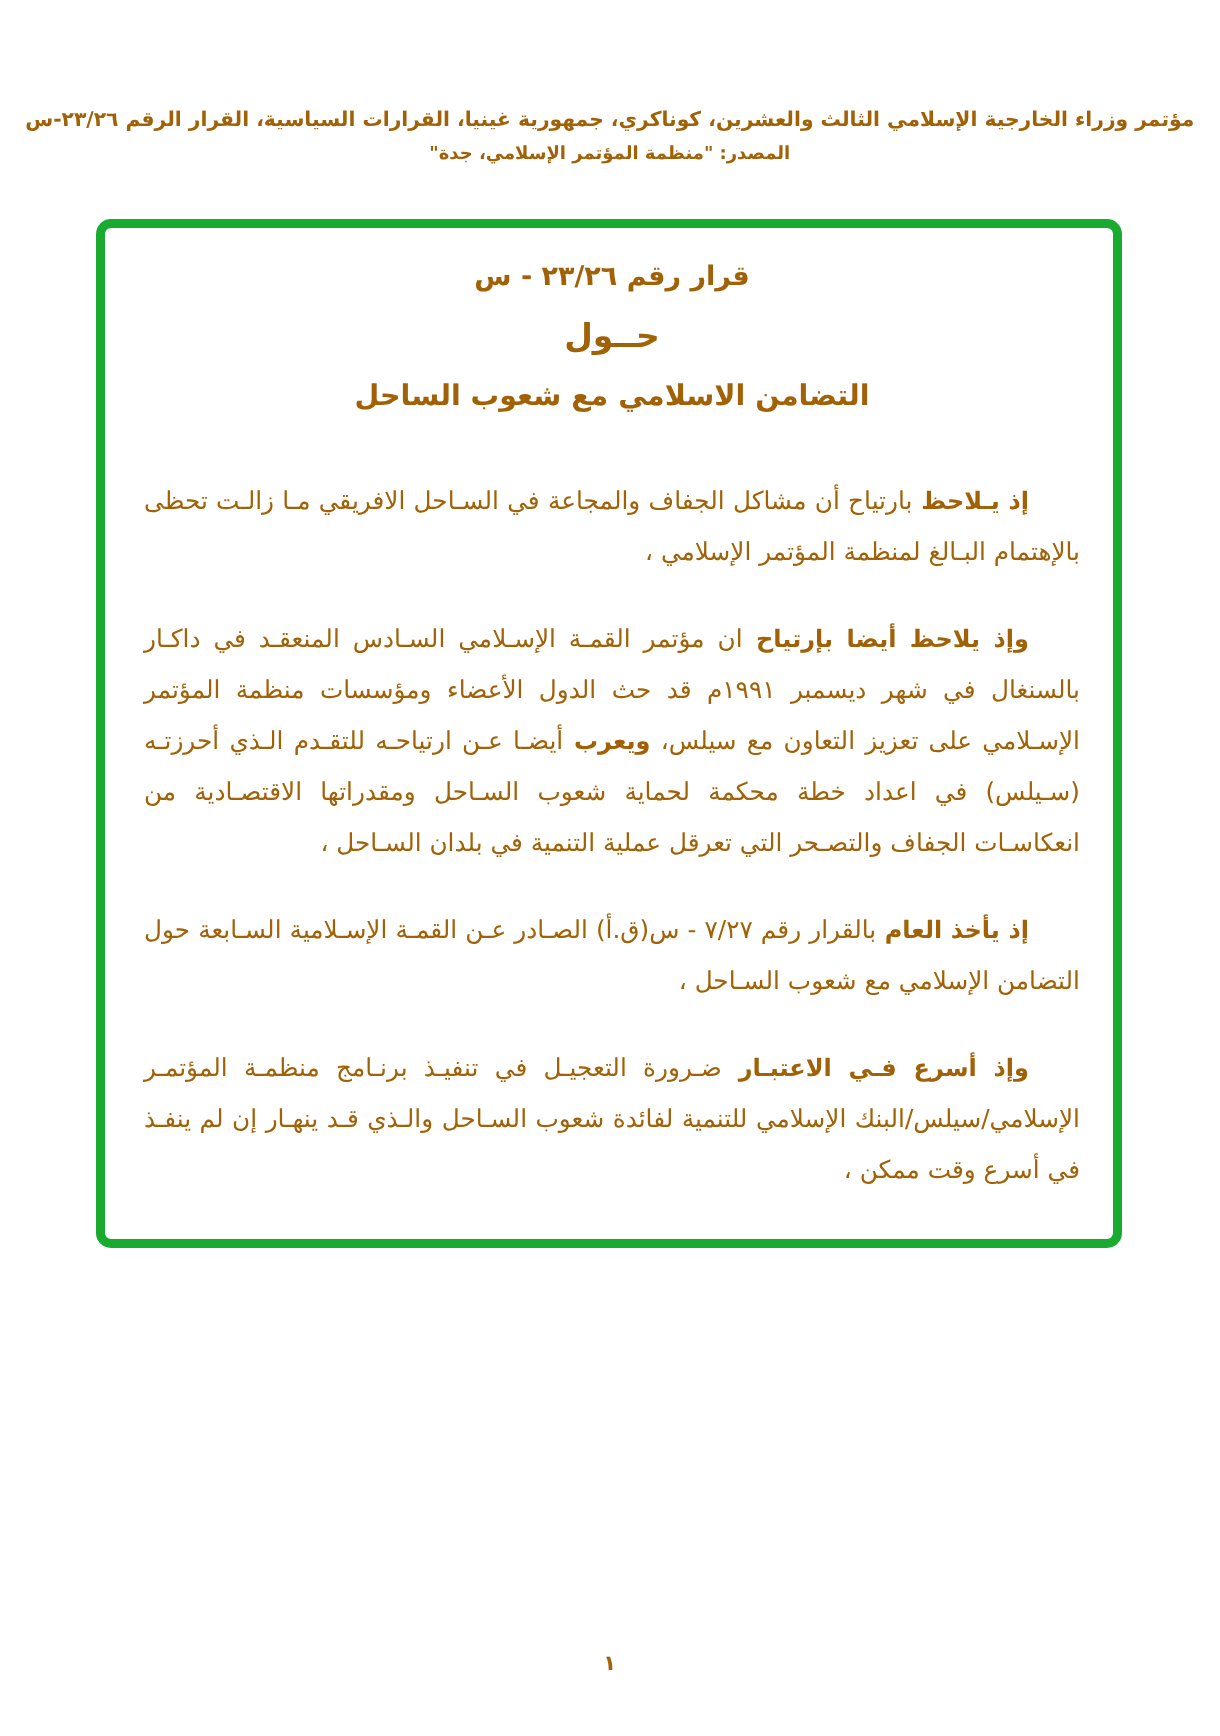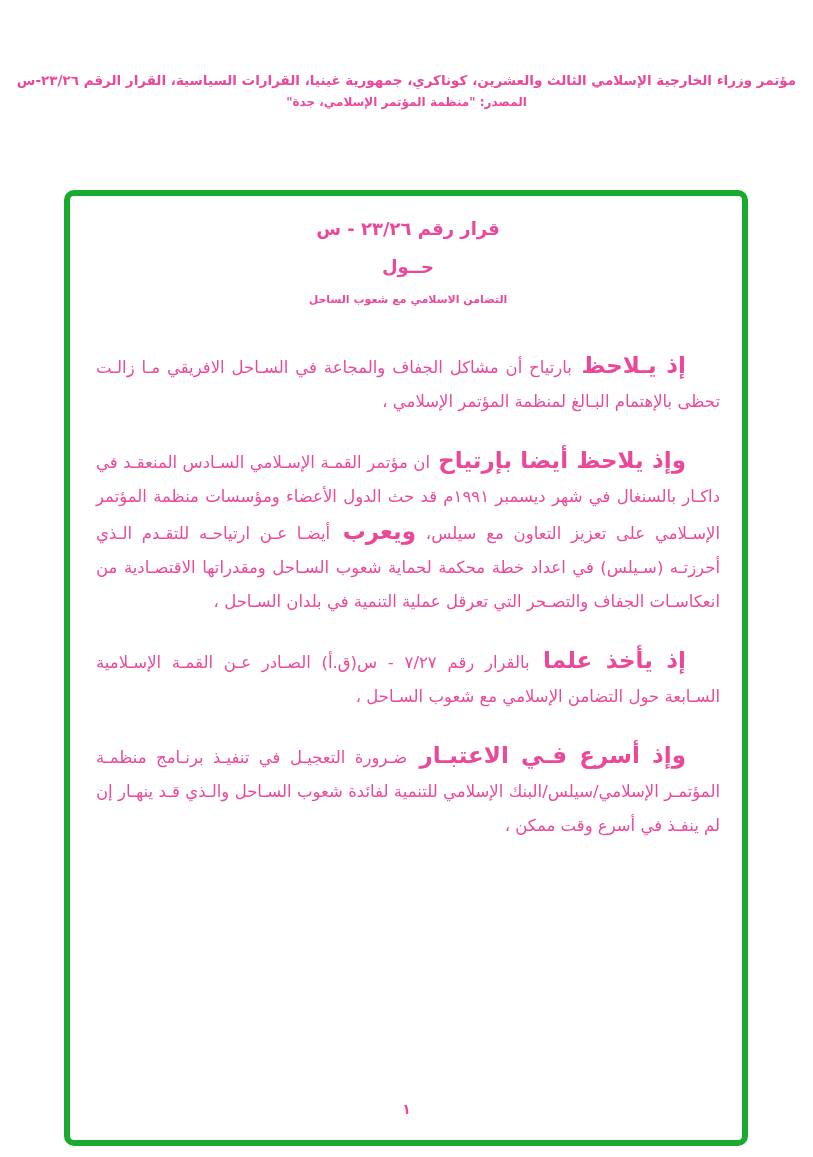--- a/index.html
+++ b/index.html
@@ -7,21 +7,21 @@
     padding: 0;
     background: #ffffff;
   }
   .page {
     position: relative;
     width: 813px;
     height: 1157px;
     background: #ffffff;
     overflow: hidden;
     font-family: "DejaVu Sans", sans-serif;
-    color: #ec4899;
+    color: #a16207;
   }
   .doc-header {
     position: absolute;
     top: 72px;
     left: 0;
     width: 813px;
     direction: rtl;
     text-align: center;
   }
   .doc-header .line1 {
@@ -33,61 +33,60 @@
   .doc-header .line2 {
     font-size: 12px;
     font-weight: bold;
     margin-top: 7px;
   }
   .res-box {
     position: absolute;
     left: 64px;
     top: 146px;
     width: 684px;
-    height: 956px;
+    height: 686px;
     box-sizing: border-box;
     border: 6px solid #18ab2f;
     border-radius: 10px;
     padding: 20px 22px 0 26px;
     overflow: hidden;
-    margin-top: 44px;
   }
   .title-block {
     direction: rtl;
     text-align: center;
   }
   .title1 {
     font-size: 18px;
     font-weight: bold;
     margin: 2px 0 0;
   }
   .title2 {
-    font-size: 18px;
+    font-size: 22px;
     font-weight: bold;
     margin: 17px 0 0;
   }
   .title3 {
-    font-size: 11px;
+    font-size: 19px;
     font-weight: bold;
     margin: 16px 0 0;
   }
   .body-text {
     margin-top: 42px;
   }
   .para {
     direction: rtl;
     text-align: justify;
     text-indent: 34px;
     font-size: 16.5px;
     line-height: 34px;
     margin: 0 0 24px;
   }
   .para .lead {
     font-weight: bold;
-    font-size: 23px;
+    font-size: 16px;
   }
   .page-number {
     position: absolute;
     bottom: 40px;
     left: 0;
     width: 813px;
     text-align: center;
     font-size: 14px;
     font-weight: bold;
     direction: rtl;
@@ -107,21 +106,21 @@
 
     <div class="title-block">
       <div class="title1">قرار رقم ٢٣/٢٦ - س</div>
       <div class="title2">حــول</div>
       <div class="title3">التضامن الاسلامي مع شعوب الساحل</div>
     </div>
 
     <div class="body-text">
       <p class="para"><span class="lead">إذ يـلاحظ </span><span>بارتياح أن مشاكل الجفاف والمجاعة في السـاحل الافريقي مـا زالـت تحظى بالإهتمام البـالغ لمنظمة المؤتمر الإسلامي ،</span></p>
       <p class="para"><span class="lead">وإذ يلاحظ أيضا بإرتياح </span><span>ان مؤتمر القمـة الإسـلامي السـادس المنعقـد في داكـار بالسنغال في شهر ديسمبر ١٩٩١م قد حث الدول الأعضاء ومؤسسات منظمة المؤتمر الإسـلامي على تعزيز التعاون مع سيلس، </span><span class="lead">ويعرب </span><span>أيضـا عـن ارتياحـه للتقـدم الـذي أحرزتـه (سـيلس) في اعداد خطة محكمة لحماية شعوب السـاحل ومقدراتها الاقتصـادية من انعكاسـات الجفاف والتصـحر التي تعرقل عملية التنمية في بلدان السـاحل ،</span></p>
-      <p class="para"><span class="lead">إذ يأخذ علما </span><span>بالقرار رقم ٧/٢٧ - س(ق.أ) الصـادر عـن القمـة الإسـلامية السـابعة حول التضامن الإسلامي مع شعوب السـاحل ،</span></p>
+      <p class="para"><span class="lead">إذ يأخذ العام </span><span>بالقرار رقم ٧/٢٧ - س(ق.أ) الصـادر عـن القمـة الإسـلامية السـابعة حول التضامن الإسلامي مع شعوب السـاحل ،</span></p>
       <p class="para"><span class="lead">وإذ أسرع فـي الاعتبـار </span><span>ضـرورة التعجيـل في تنفيـذ برنـامج منظمـة المؤتمـر الإسلامي/سيلس/البنك الإسلامي للتنمية لفائدة شعوب السـاحل والـذي قـد ينهـار إن لم ينفـذ في أسرع وقت ممكن ،</span></p>
     </div>
 
   </div>
 
   <div class="page-number">١</div>
 
 </div>
 
 </body></html>

